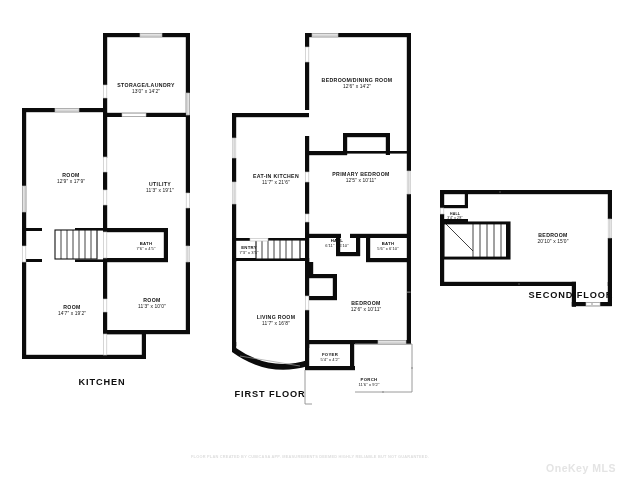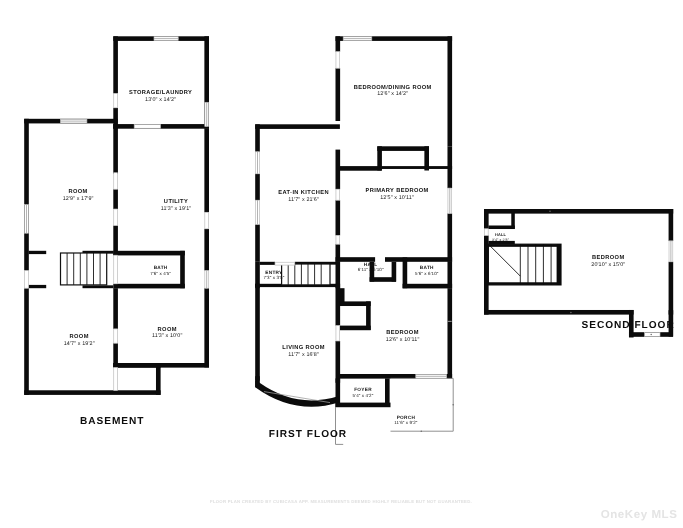--- a/index.html
+++ b/index.html
@@ -343,21 +343,21 @@
     <span class="dim">7'6" x 4'5"</span>
   </div>
   <div class="lbl" style="left:72px; top:310px;">
     <span class="nm">ROOM</span>
     <span class="dim">14'7" x 19'2"</span>
   </div>
   <div class="lbl" style="left:152px; top:303px;">
     <span class="nm">ROOM</span>
     <span class="dim">11'3" x 10'0"</span>
   </div>
-  <div class="floor-title" style="left:102px; top:382px;">BASEMENT</div>
+  <div class="floor-title" style="left:102px; top:382px;">KITCHEN</div>
 
   <div class="lbl" style="left:357px; top:83px;">
     <span class="nm">BEDROOM/DINING ROOM</span>
     <span class="dim">12'6" x 14'2"</span>
   </div>
   <div class="lbl" style="left:276px; top:179px;">
     <span class="nm">EAT-IN KITCHEN</span>
     <span class="dim">11'7" x 21'6"</span>
   </div>
   <div class="lbl" style="left:361px; top:177px;">
@@ -385,21 +385,21 @@
     <span class="dim">12'6" x 10'11"</span>
   </div>
   <div class="lbl tiny" style="left:330px; top:357px;">
     <span class="nm">FOYER</span>
     <span class="dim">5'4" x 4'2"</span>
   </div>
   <div class="lbl tiny" style="left:369px; top:382px;">
     <span class="nm">PORCH</span>
     <span class="dim">11'6" x 9'2"</span>
   </div>
-  <div class="floor-title" style="left:280px; top:394px;">FIRST FLOOR</div>
+  <div class="floor-title" style="left:270px; top:394px;">FIRST FLOOR</div>
 
   <div class="lbl xtiny" style="left:455px; top:216px;">
     <span class="nm">HALL</span>
     <span class="dim">3'4" x 2'8"</span>
   </div>
   <div class="lbl" style="left:553px; top:238px;">
     <span class="nm">BEDROOM</span>
     <span class="dim">20'10" x 15'0"</span>
   </div>
   <div class="floor-title" style="left:523px; top:295px;margin-left:48px;">SECOND FLOOR</div>

